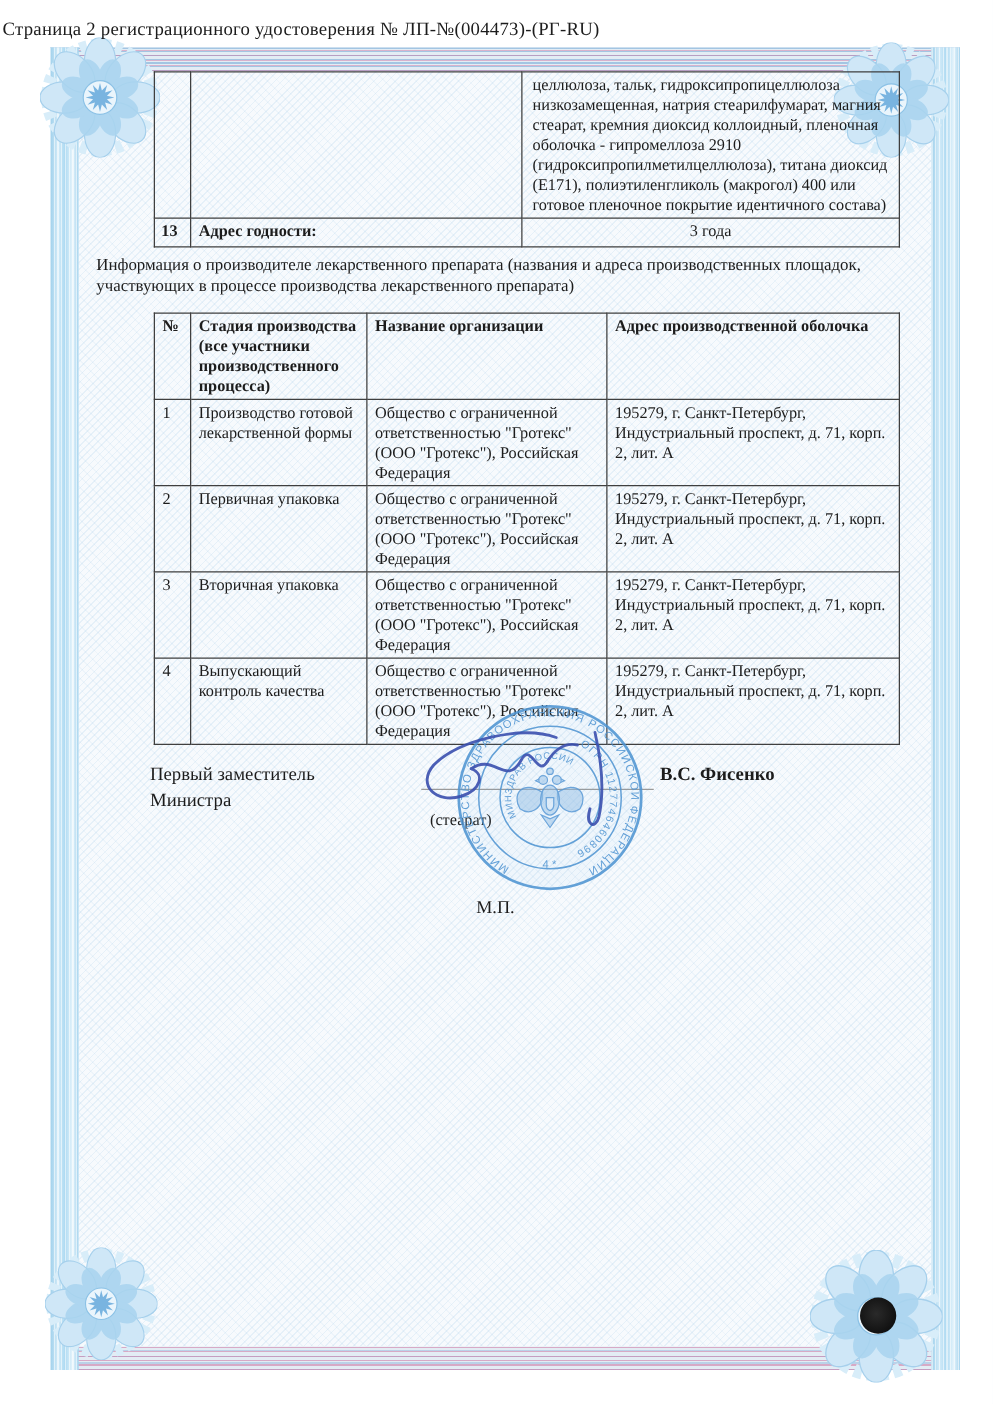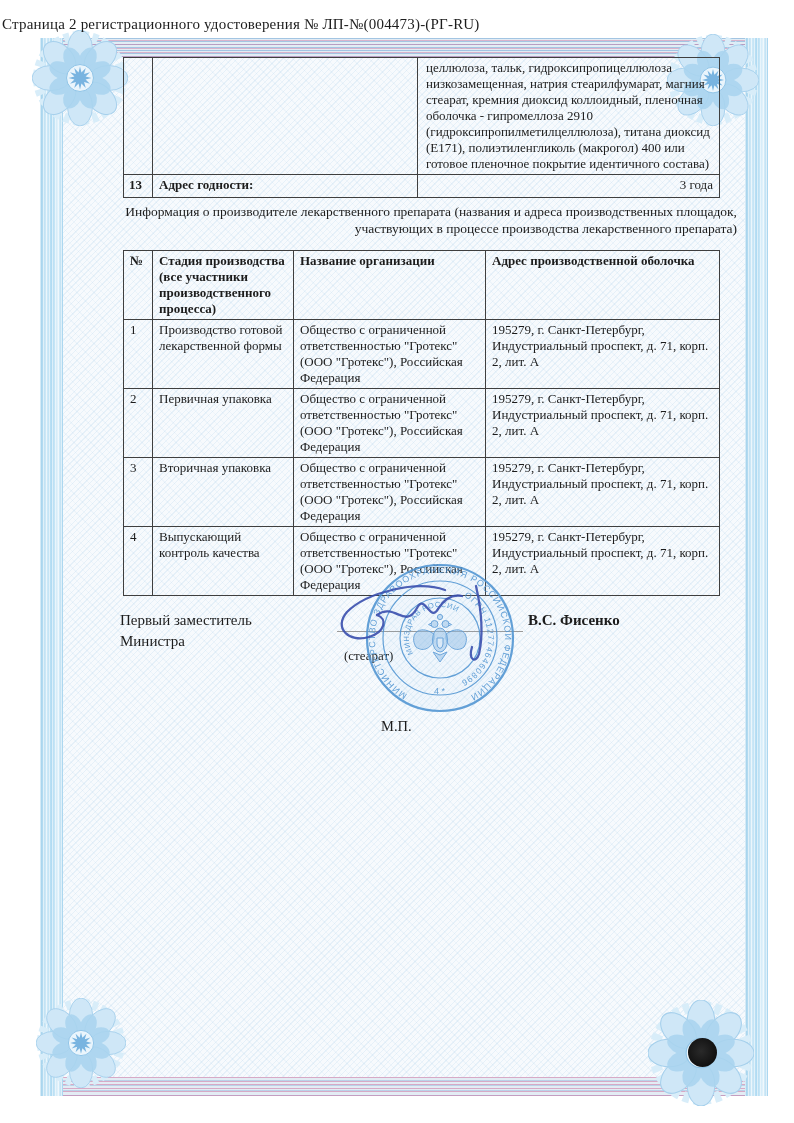--- a/index.html
+++ b/index.html
@@ -45,23 +45,23 @@
     font-size:15px;letter-spacing:.2px;
   }
   
   table{border-collapse:collapse;table-layout:fixed;background:transparent;}
   td,th{border:1.2px solid #3f3f3f;vertical-align:top;padding:2px 6px;
         font-size:13px;line-height:16px;overflow:hidden;}
   th{text-align:left;font-weight:bold;}
   #table1{position:absolute;left:123px;top:57px;width:596px;}
   #table1 .cell-value{padding-left:8px;}
   #table1 .num{padding-left:5px;font-weight:bold;}
-  .centered{text-align:right;margin-top:16px;}
+  .centered{text-align:center;margin-top:16px;}
   #intro{
-    position:absolute;left:77px;top:203px;width:660px;text-align:right;
+    position:absolute;left:77px;top:203px;width:660px;text-align:left;
     font-size:13.5px;line-height:17px;
   }
   #table2{position:absolute;left:123px;top:250px;width:596px;}
   #table2 td.num{padding-left:6px;}
   
   .sig-position{position:absolute;left:120px;top:610px;width:200px;
     font-weight:normal;font-size:15px;line-height:21px;}
   .sig-name{position:absolute;left:528px;top:612px;font-weight:bold;font-size:15px;}
   .sig-line{position:absolute;left:337px;top:631px;width:186px;height:1px;background:#9a9a9a;}
   .sig-caption{position:absolute;left:344px;top:648px;font-size:13px;}

